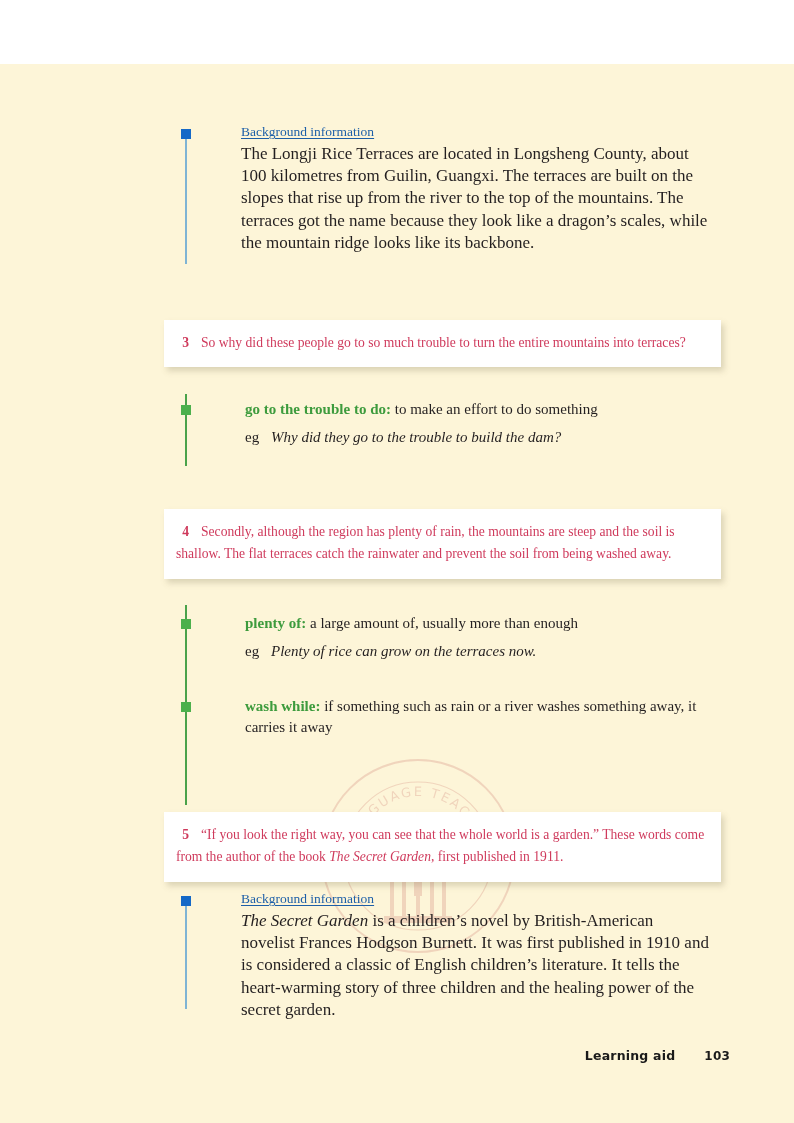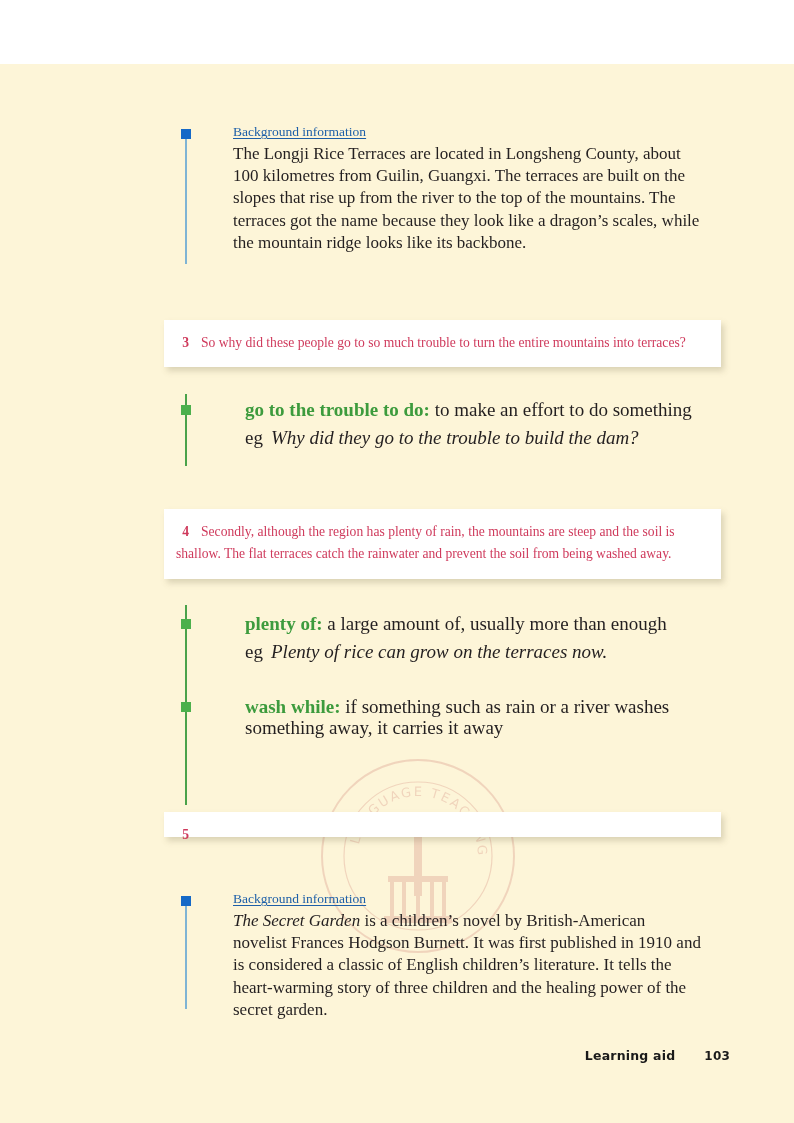--- a/index.html
+++ b/index.html
@@ -65,21 +65,21 @@
     position: absolute;
     width: 10px;
     height: 10px;
     left: -4px;
   }
   .marker.blue { background: #1569c7; }
   .marker.green { background: #4cb04c; }
 
   .note-body {
     position: absolute;
-    left: 48px;
+    left: 56px;
     top: -6px;
     width: 470px;
   }
 
   .bg-heading {
     color: #1d5fa8;
     font-size: 13.5px;
     text-decoration: underline;
     text-underline-offset: 2px;
     line-height: 18px;
@@ -93,21 +93,21 @@
     text-align: left;
   }
   .bg-para em { font-style: italic; }
 
   
   .vocab {
     position: absolute;
     left: 60px;
     width: 480px;
     color: #231f20;
-    font-size: 19px;
+    font-size: 15px;
     line-height: 21px;
   }
   .vocab .term {
     color: #3d9b3d;
     font-weight: bold;
   }
   .vocab .def { color: #231f20; }
   .vocab .eg-row {
     display: block;
     margin-top: 7px;
@@ -240,20 +240,21 @@
       <div class="marker green" style="top:97px;"></div>
       <div class="vocab" style="top:91px;">
         <span class="term">wash while:</span>
         <span class="def">if something such as rain or a river washes something away, it carries it away</span>
       </div>
     </div>
 
     <div class="card" style="top:748px;">
       <div class="card-inner">
         <span class="card-num">5</span>
+        <span class="card-text"><span>“If you look the right way, you can see that the whole world is a garden.” These words come from the author of the book </span><i>The Secret Garden</i><span>, first published in 1911.</span></span>
       </div>
     </div>
 
     <div class="note" style="top:832px;height:113px;">
       <div class="rail" style="height:113px;"></div>
       <div class="marker blue" style="top:0px;"></div>
       <div class="note-body">
         <div class="bg-heading">Background information</div>
         <div class="bg-para"><em>The Secret Garden</em><span> is a children’s novel by British-American novelist Frances Hodgson Burnett. It was first published in 1910 and is considered a classic of English children’s literature. It tells the heart-warming story of three children and the healing power of the secret garden.</span></div>
       </div>

